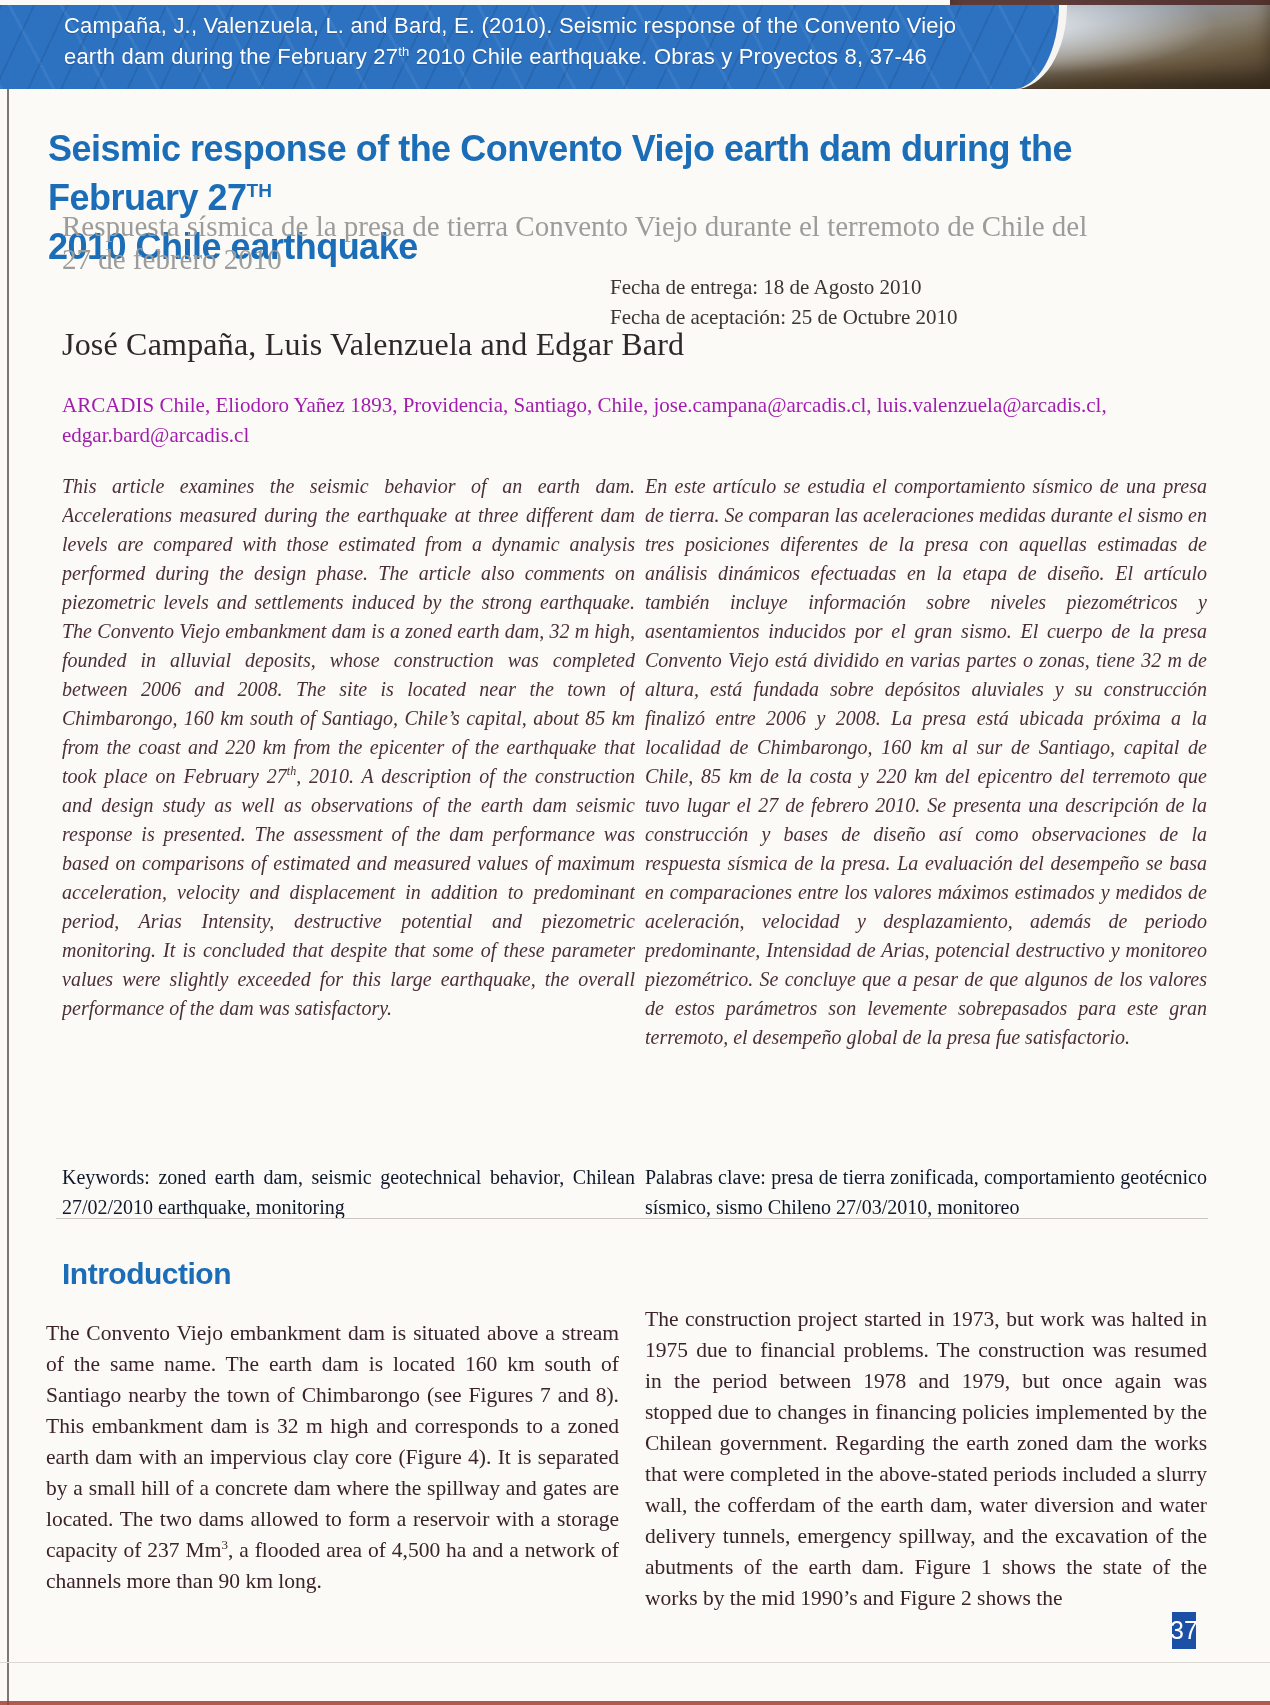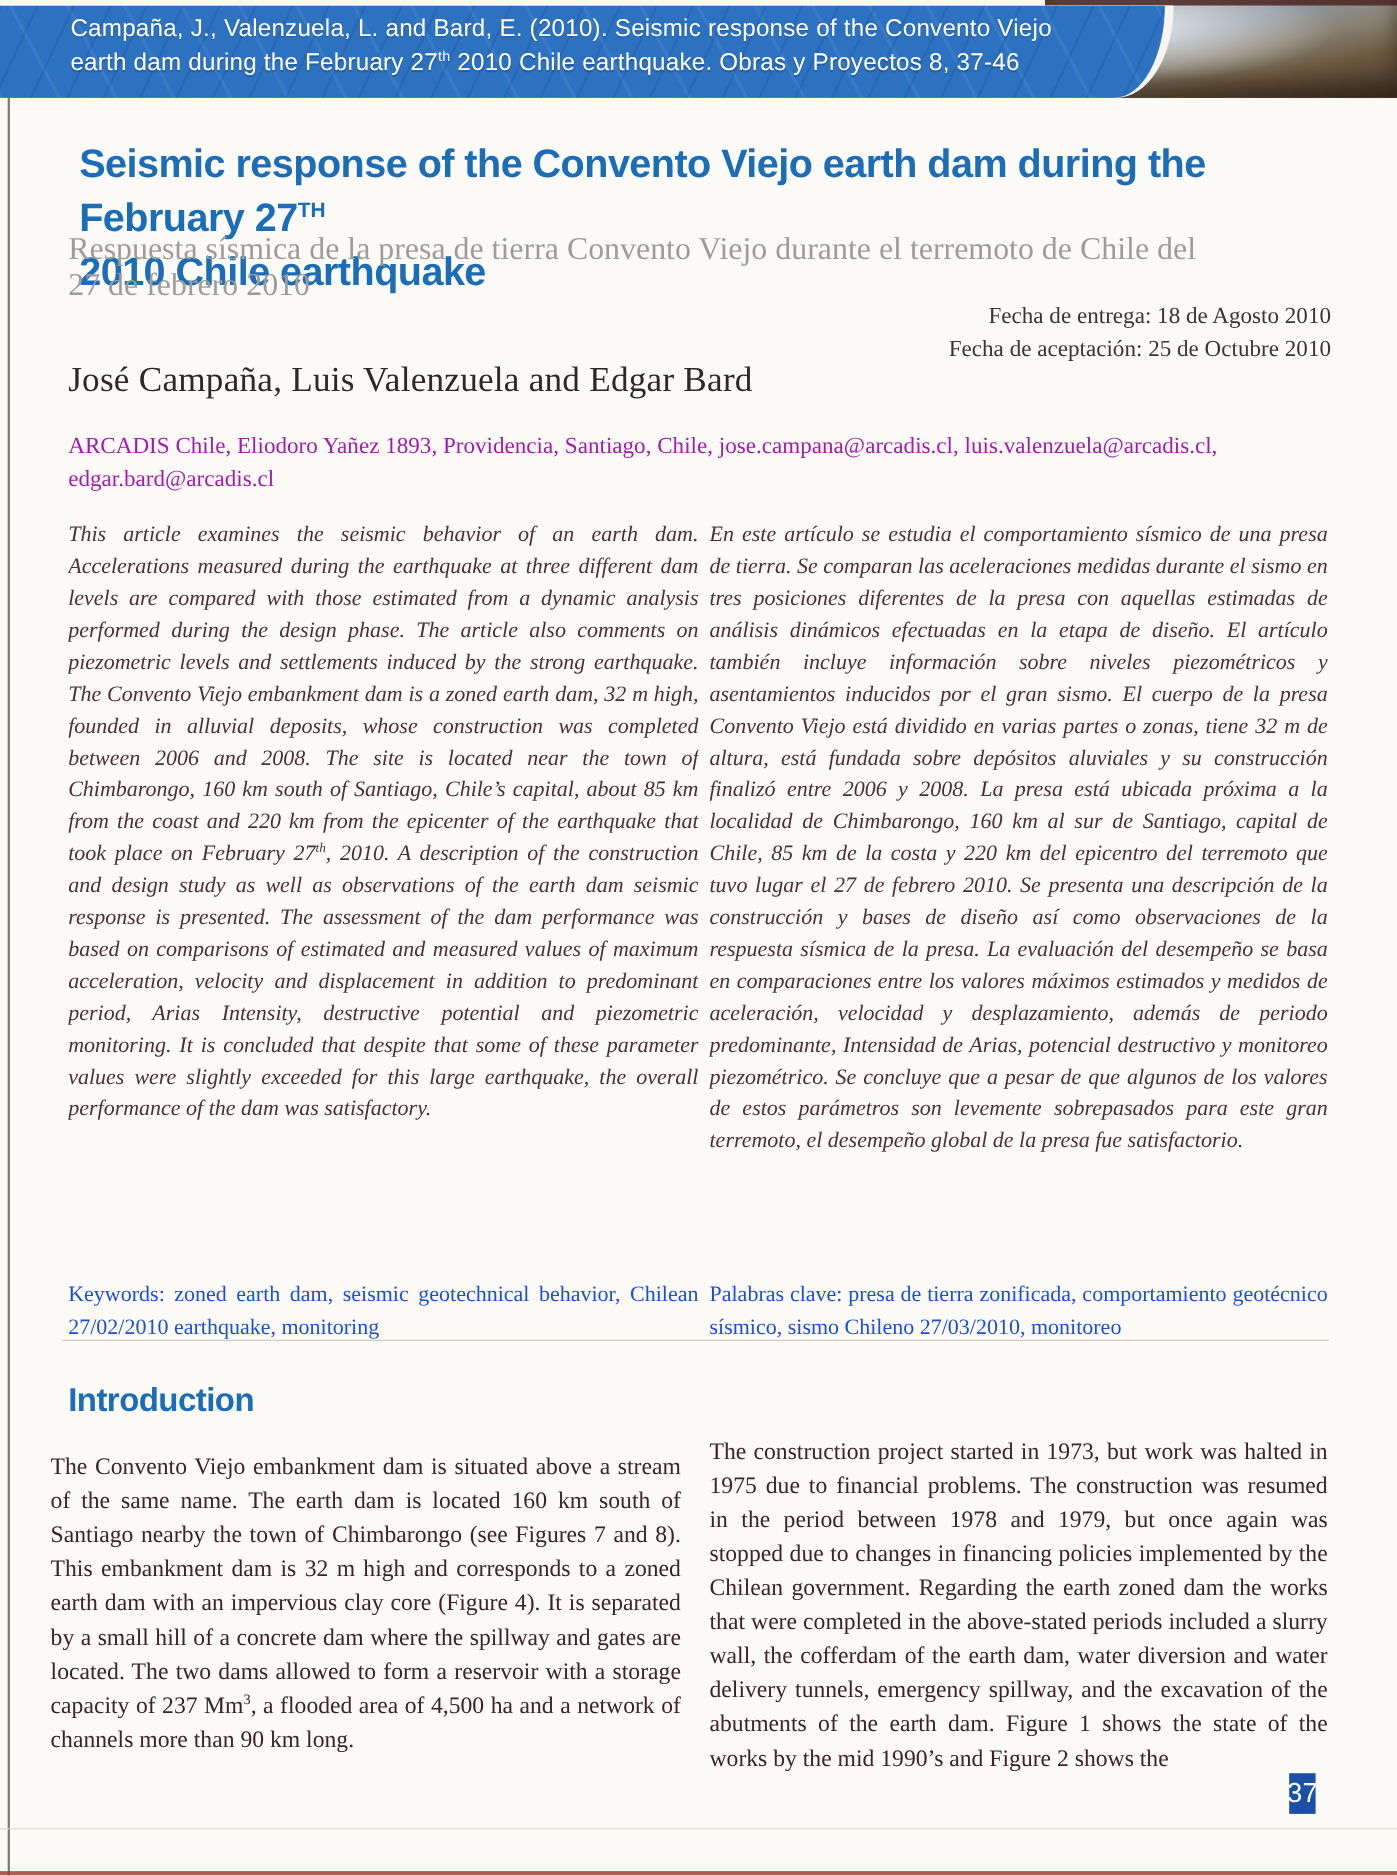--- a/index.html
+++ b/index.html
@@ -35,48 +35,48 @@
     font-size:22px;line-height:31px;letter-spacing:.2px;
     text-shadow:0 1px 1px rgba(20,50,100,.35);
   }
   .banner-citation sup{font-size:13px;line-height:0;vertical-align:super;}
   
   .scan-edge-left{position:absolute;left:7px;top:89px;width:2px;height:1616px;background:#504c46;opacity:.75;}
   .scan-line-mid{position:absolute;left:0;top:1662px;width:1270px;height:1px;background:#dcd8d2;}
   .page-bottom-edge{position:absolute;left:0;bottom:0;width:1270px;height:4px;background:#a43c33;opacity:.85;}
   
   .article-title{
-    position:absolute;left:72px;top:100px;width:1160px;
+    position:absolute;left:48px;top:100px;width:1160px;
     font-family:"Liberation Sans", sans-serif;font-weight:bold;
     font-size:36px;line-height:49px;color:#1a6db6;letter-spacing:-.5px;
   }
   .article-title sup{font-size:19px;line-height:0;vertical-align:super;letter-spacing:0;}
   .article-subtitle{
     position:absolute;left:62px;top:210px;width:1160px;
     font-size:29px;line-height:33px;color:#9c9c9a;
   }
   .dates{
-    position:absolute;right:60px;top:272px;width:600px;text-align:right;
+    position:absolute;right:60px;top:272px;width:600px;text-align:left;
     font-size:21px;line-height:30px;color:#3a3433;
   }
   .authors{
     position:absolute;left:62px;top:326px;width:1100px;
     font-size:32px;color:#2e282a;letter-spacing:.2px;
   }
   .affiliation{
     position:absolute;left:62px;top:390px;width:1150px;
     font-size:21px;line-height:30px;color:#a21caf;
   }
   
   .abs{position:absolute;text-align:justify;font-style:italic;
        font-size:20px;line-height:29px;color:#4b2f37;}
   .abs-en{left:62px;top:452px;width:573px;height:640px;overflow:hidden;}
   .abs-es{left:645px;top:452px;width:562px;height:672px;overflow:hidden;}
   .abs sup{font-size:12px;line-height:0;vertical-align:super;}
-  .kw{position:absolute;text-align:justify;font-size:20px;line-height:30px;color:#1d4ed8;}
+  .kw{position:absolute;text-align:justify;font-size:20px;line-height:30px;color:#0f172a;}
   .kw-en{left:62px;top:1142px;width:573px;}
   .kw-es{left:645px;top:1142px;width:562px;}
   
   .divider{position:absolute;left:56px;top:1218px;width:1152px;height:1px;background:#c9c6c1;}
   .intro-heading{
     position:absolute;left:62px;top:1232px;
     font-family:"Liberation Sans", sans-serif;font-weight:bold;
     font-size:30px;color:#1a6db6;letter-spacing:-.5px;
   }
   .body-col{position:absolute;text-align:justify;

